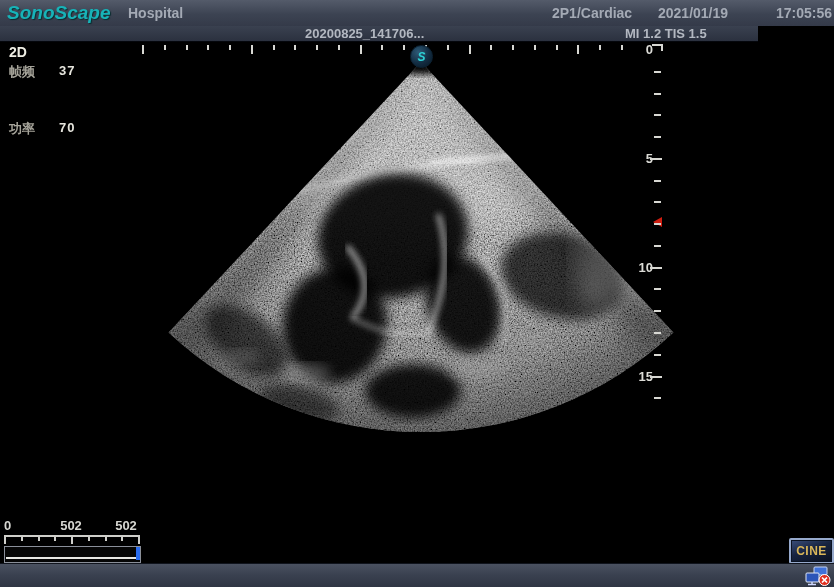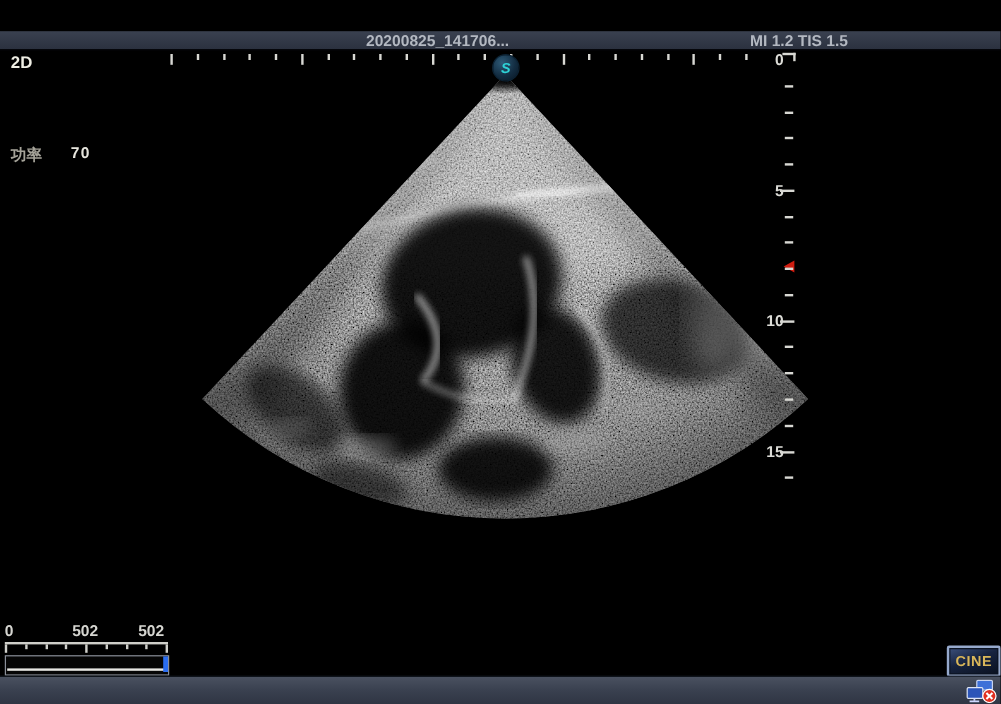--- a/index.html
+++ b/index.html
@@ -2,21 +2,21 @@
 <html><head>
 <meta charset="utf-8">
 <style>
   html,body{margin:0;padding:0;background:#000;}
   .screen{position:relative;width:834px;height:587px;background:#000;overflow:hidden;
           font-family:"Liberation Sans",sans-serif;-webkit-font-smoothing:antialiased;}
 
   
   .hdr{position:absolute;left:0;top:0;width:834px;height:26px;
        background:linear-gradient(#545b6a,#3c4352 55%,#343a49);}
-  .hdr2{position:absolute;left:0;top:26px;width:834px;height:15px;
+  .hdr2{position:absolute;left:0;top:26px;width:758px;height:15px;
         background:linear-gradient(#3a4150,#2b313f);border-bottom:1px solid #05070c;}
   .brand{position:absolute;left:7px;top:2px;font-size:19px;font-weight:bold;font-style:italic;
          color:#17b3b8;text-shadow:1px 1px 1px #0a2d30;}
   .htxt{position:absolute;top:5px;font-size:14px;font-weight:bold;color:#a4aab5;}
   .h2txt{position:absolute;top:0px;font-size:13px;font-weight:bold;color:#b3b8c1;}
 
   
   .mode{position:absolute;left:9px;top:44px;font-size:14px;font-weight:bold;color:#efeee4;}
   .prow{position:absolute;left:9px;width:130px;height:19px;font-size:13px;font-weight:bold;}
   .prow .lab{position:absolute;left:0;color:#a5a399;}
@@ -68,20 +68,27 @@
               background:linear-gradient(#4a5160,#3a4150 45%,#2e3442);border-top:1px solid #10141d;}
   .net-icon{position:absolute;right:3px;top:2px;width:27px;height:20px;}
 
   .fan-svg{position:absolute;left:0;top:41px;}
 </style>
 </head>
 <body>
 
 <div class="screen">
 
+  <div class="hdr">
+    <span class="brand">SonoScape</span>
+    <span class="htxt" style="left:128px">Hospital</span>
+    <span class="htxt" style="left:552px">2P1/Cardiac</span>
+    <span class="htxt" style="left:658px">2021/01/19</span>
+    <span class="htxt" style="left:776px">17:05:56</span>
+  </div>
 
   <div class="hdr2">
     <span class="h2txt" style="left:305px">20200825_141706...</span>
     <span class="h2txt" style="left:625px">MI 1.2 TIS 1.5</span>
   </div>
 
   <svg class="fan-svg" width="834" height="445" viewBox="0 0 834 445">
     <defs>
       <clipPath id="fanClip">
         <path d="M421,21 L168.6,291.6 A370,370 0 0 0 673.4,291.6 Z"></path>
@@ -133,20 +140,24 @@
       <ellipse cx="532" cy="300" rx="22" ry="9" fill="#c4c4c4" opacity="0.3" filter="url(#b6)"></ellipse>
 
       <ellipse cx="421" cy="16" rx="48" ry="17" fill="#000" opacity="0.95" filter="url(#b3)"></ellipse>
       <path d="M421,21 L168,292 L208,312 Z" fill="#000" opacity="0.3" filter="url(#b12)"></path>
       <path d="M421,21 L674,292 L638,304 Z" fill="#000" opacity="0.3" filter="url(#b12)"></path>
       <rect x="100" y="0" width="640" height="445" fill="url(#depthFade)"></rect>
     </g>
   </svg>
 
   <div class="mode">2D</div>
+  <div class="prow" style="top:63px">
+    <span class="lab">帧频</span>
+    <span class="val">37</span>
+  </div>
   <div class="prow" style="top:120px">
     <span class="lab">功率</span>
     <span class="val">70</span>
   </div>
 
   <div class="top-ruler" id="topRuler">
       <div class="tr-tick tall" style="left: 142px;"></div>
       <div class="tr-tick" style="left: 163.77px;"></div>
       <div class="tr-tick" style="left: 185.54px;"></div>
       <div class="tr-tick" style="left: 207.31px;"></div>

